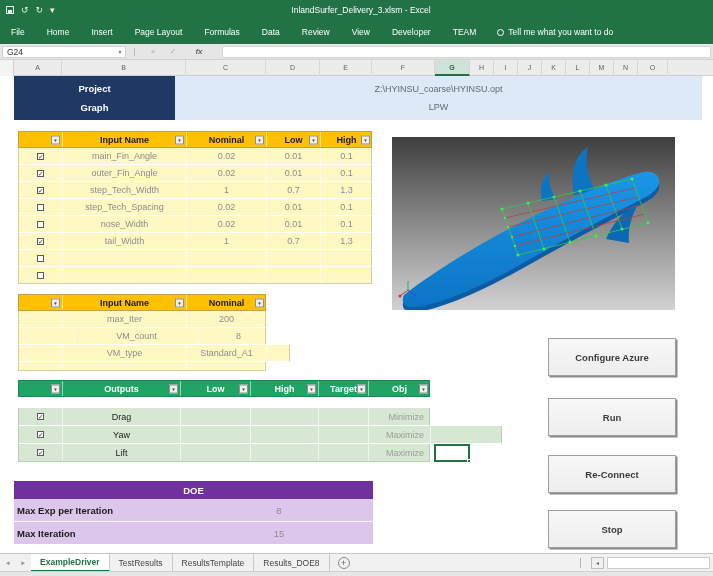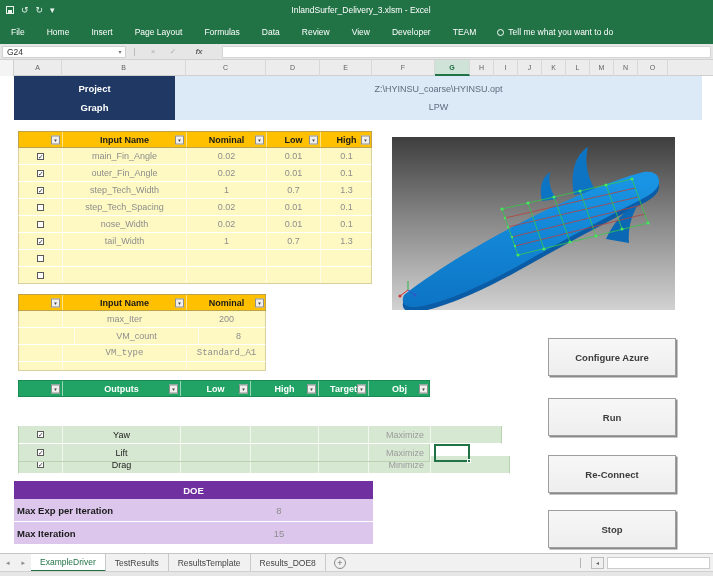--- a/index.html
+++ b/index.html
@@ -81,21 +81,21 @@
   .viewport { position:absolute; left:392px; top:137px; width:283px; height:173px; }
 
   
   .selbox { position:absolute; left:434px; top:444px; width:36px; height:18px; border:2px solid #217346; background:transparent; }
   .selbox .handle { position:absolute; right:-3px; bottom:-3px; width:4px; height:4px; background:#217346; border:1px solid #fff; }
 
   
   .tabstrip { position:absolute; left:0; top:553px; width:713px; height:18px; background:#f1f1f1; border-top:1px solid #c6c6c6; display:flex; align-items:center; }
   .tabnav { color:#8a8a8a; font-size:7px; padding:0 6px; }
   .sheettab { height:18px; display:flex; align-items:center; padding:0 9px; font-size:8.5px; color:#444; border-right:1px solid #c9c9c9; white-space:nowrap; cursor:pointer; }
-  .sheettab.active { background:#ffffff; color:#217346; font-weight:normal; border-bottom:2px solid #217346; border-right:1px solid #c9c9c9; }
+  .sheettab.active { background:#ffffff; color:#217346; font-weight:bold; border-bottom:2px solid #217346; border-right:1px solid #c9c9c9; }
   .addsheet { width:12px; height:12px; margin-left:8px; border:1px solid #8a8a8a; border-radius:50%; font-size:9px; line-height:10px; text-align:center; color:#666; }
   .hscrolldiv { position:absolute; left:580px; top:4px; width:1px; height:10px; background:#b5b5b5; }
   .hscrollbtn { position:absolute; left:591px; top:3px; width:13px; height:12px; background:#f0f0f0; border:1px solid #bdbdbd; font-size:5px; color:#666; text-align:center; line-height:11px; }
   .hscrolltrack { position:absolute; left:607px; top:3px; width:103px; height:12px; background:#ffffff; border:1px solid #cccccc; }
 
   .statusstrip { position:absolute; left:0; top:571px; width:713px; height:5px; background:#e6e6e6; border-top:1px solid #d0d0d0; }
 </style>
 </head>
 <body>
 
@@ -314,21 +314,21 @@
     <div class="trow creamrow grid3" style="left:18px; top:311px; width:248px; height:17px;">
       <div class="tc"></div>
       <div class="tc">max_Iter</div>
       <div class="tc">200</div>
     </div>
     <div class="trow creamrow grid3" style="left:18px; top:328px; width:248px; height:17px;padding-left:12px;">
       <div class="tc"></div>
       <div class="tc">VM_count</div>
       <div class="tc">8</div>
     </div>
-    <div class="trow creamrow grid3" style="left:18px; top:345px; width:248px; height:17px;font-family:Liberation Mono, monospace;">
+    <div class="trow creamrow grid3" style="left:18px; top:345px; width:272px; height:17px;">
       <div class="tc"></div>
       <div class="tc">VM_type</div>
       <div class="tc">Standard_A1</div>
     </div>
     <div class="trow creamrow grid3" style="left:18px; top:362px; width:248px; height:9px; border-bottom:1px solid #d9cf9e;">
       <div class="tc"></div>
       <div class="tc"></div>
       <div class="tc"></div>
     </div>
   </div>
@@ -352,21 +352,21 @@
         </div>
       <div class="hc">
           <span>Target</span>
           <span class="filter">▼</span>
         </div>
       <div class="hc">
           <span>Obj</span>
           <span class="filter">▼</span>
         </div>
     </div>
-    <div class="trow greenrow grid6" style="left:18px; top:408px; width:492px; height:18px;margin-top:48px;">
+    <div class="trow greenrow grid6" style="left:18px; top:408px; width:412px; height:18px;">
       <div class="tc">
           <span class="cbx">✓</span>
         </div>
       <div class="tc outname">Drag</div>
       <div class="tc"></div>
       <div class="tc"></div>
       <div class="tc"></div>
       <div class="tc objcell">Minimize</div>
     </div>
     <div class="trow greenrow grid6" style="left:18px; top:426px; width:484px; height:18px;">

